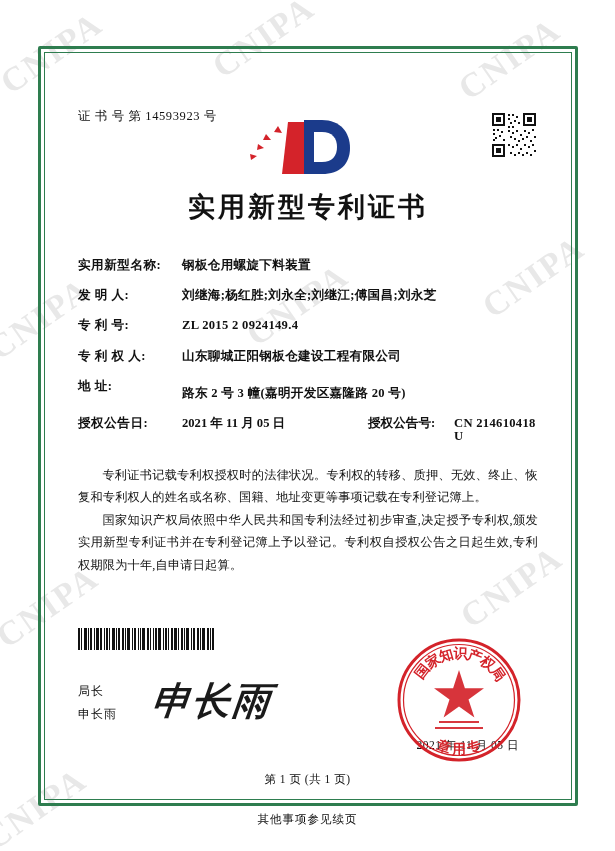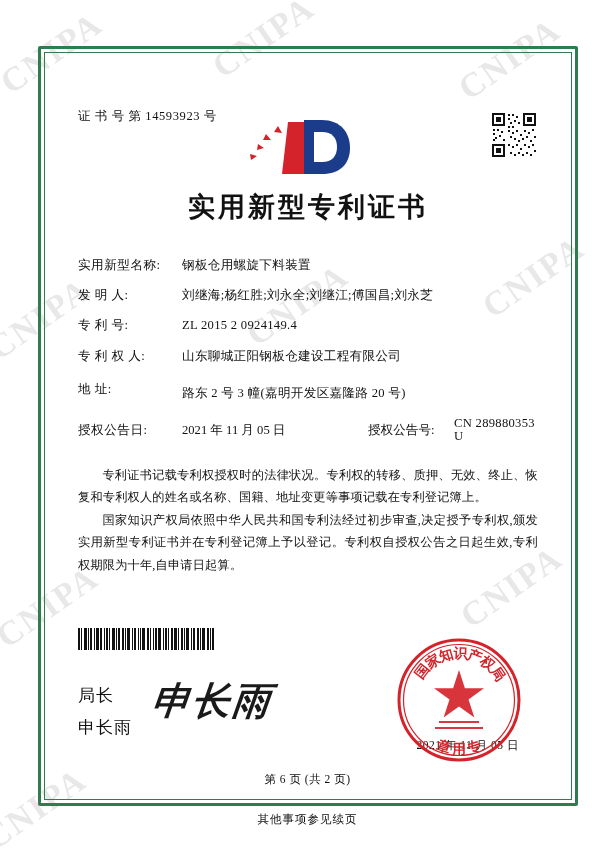--- a/index.html
+++ b/index.html
@@ -102,22 +102,23 @@
   }
 
   .fields {
     margin-top: 34px;
     font-size: 12.6px;
     color: #111;
     line-height: 1.05;
   }
   .row {
     display: flex;
-    align-items: center;
+    align-items: flex-start;
     margin-bottom: 17px;
+    font-weight: bold;
   }
   .row .lbl {
     width: 104px;
     flex: 0 0 104px;
     letter-spacing: 0.5px;
     white-space: nowrap;
   }
   .row .val {
     flex: 1;
     letter-spacing: 0.3px;
@@ -160,21 +161,21 @@
     align-items: stretch;
     overflow: hidden;
   }
   .barcode i { display: block; background: #111; height: 100%; }
 
   
   .sign-block {
     position: absolute;
     left: 78px;
     top: 680px;
-    font-size: 17px;
+    font-size: 12px;
     line-height: 1.9;
     color: #111;
     letter-spacing: 1px;
     z-index: 3;
   }
   .handwriting {
     position: absolute;
     left: 152px;
     top: 676px;
     font-size: 38px;
@@ -355,21 +356,21 @@
         <div class="lbl">地      址:</div>
         <div class="val">
           <span class="cont">路东 2 号 3 幢(嘉明开发区嘉隆路 20 号)</span>
         </div>
       </div>
 
       <div class="row two-col">
         <div class="lbl">授权公告日:</div>
         <div class="col-a">2021 年 11 月 05 日</div>
         <div class="col-b-lbl">授权公告号:</div>
-        <div class="val">CN 289880353 U</div>
+        <div class="val">CN 214610418 U</div>
       </div>
 
     </div>
 
     <div class="para">
       <p>专利证书记载专利权授权时的法律状况。专利权的转移、质押、无效、终止、恢复和专利权人的姓名或名称、国籍、地址变更等事项记载在专利登记簿上。</p>
       <p>国家知识产权局依照中华人民共和国专利法经过初步审查,决定授予专利权,颁发实用新型专利证书并在专利登记簿上予以登记。专利权自授权公告之日起生效,专利权期限为十年,自申请日起算。</p>
     </div>
   </div>
 
@@ -492,16 +493,16 @@
         <text x="64" y="22" text-anchor="middle" transform="rotate(38 64 64)">权</text>
         <text x="64" y="22" text-anchor="middle" transform="rotate(56 64 64)">局</text>
         <text x="64" y="118" text-anchor="middle" transform="rotate(-18 64 64)">专</text>
         <text x="64" y="118" text-anchor="middle" transform="rotate(0 64 64)">用</text>
         <text x="64" y="118" text-anchor="middle" transform="rotate(18 64 64)">章</text>
       </g>
     </svg>
   </div>
   <div class="seal-date">2021 年 11 月 05 日</div>
 
-  <div class="page-num">第 6 页 (共 2 页)</div>
+  <div class="page-num">第 1 页 (共 1 页)</div>
   <div class="footer-note">其他事项参见续页</div>
 
 </div>
 
 </body></html>

